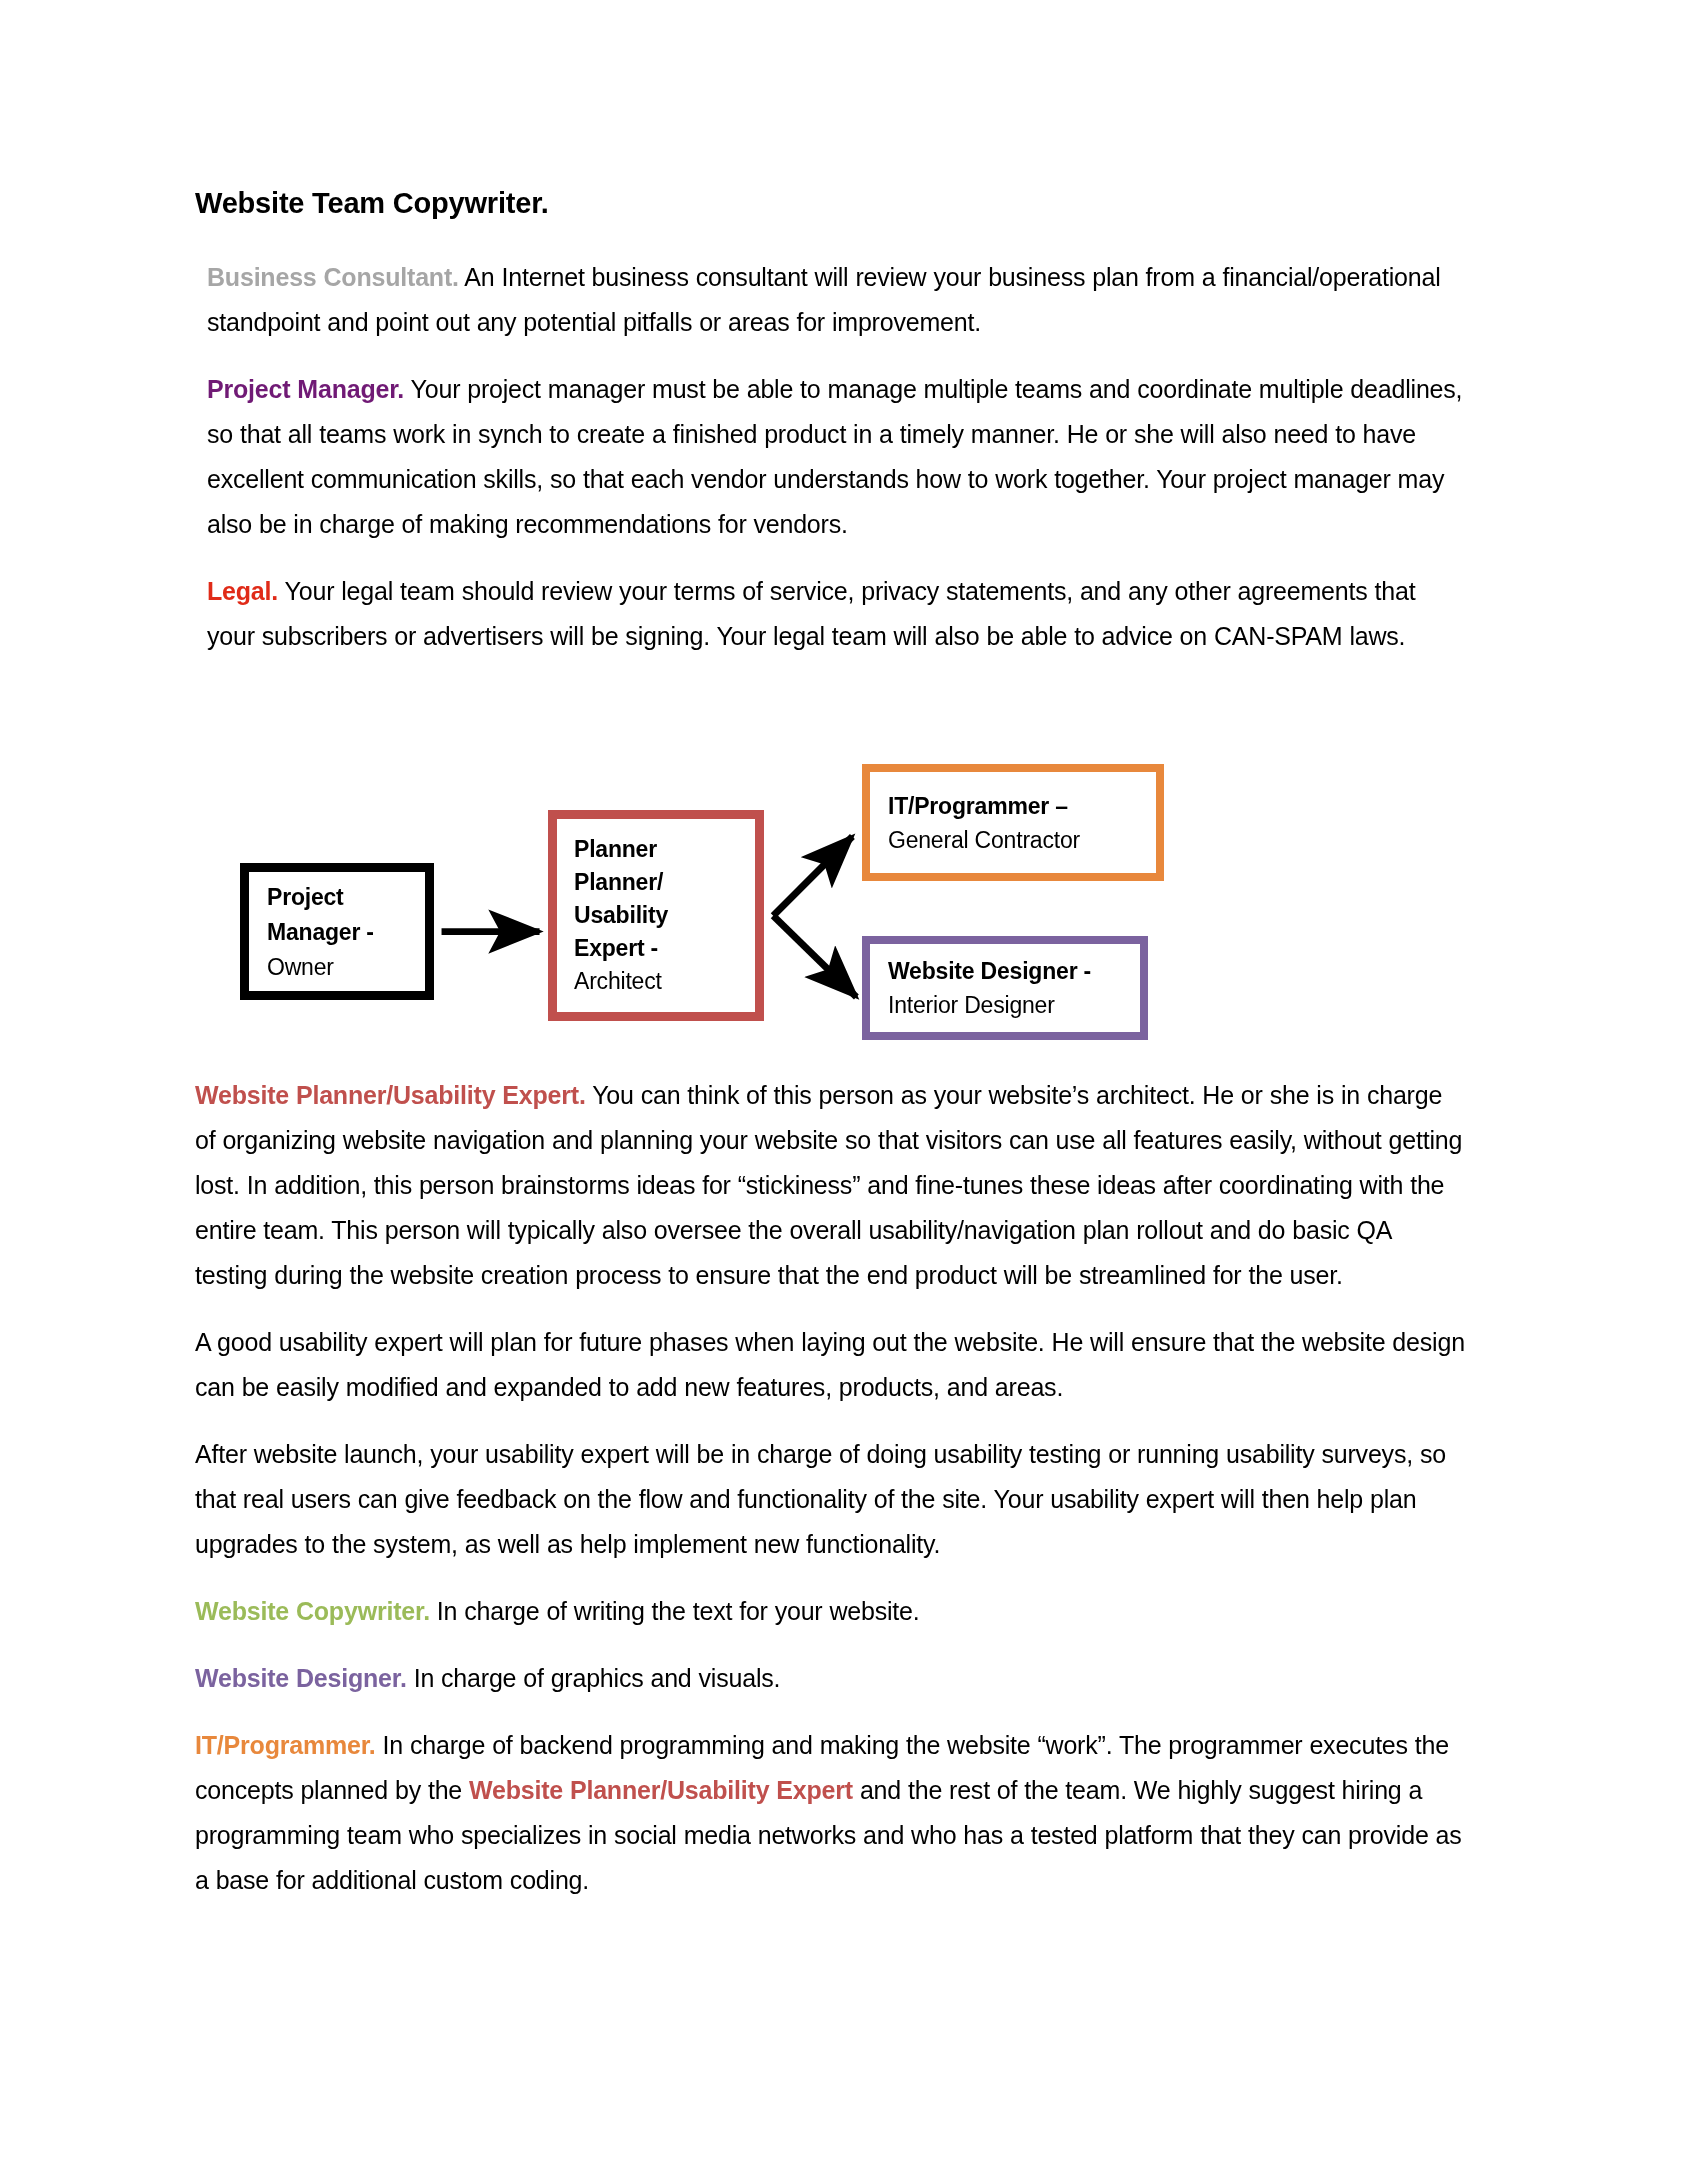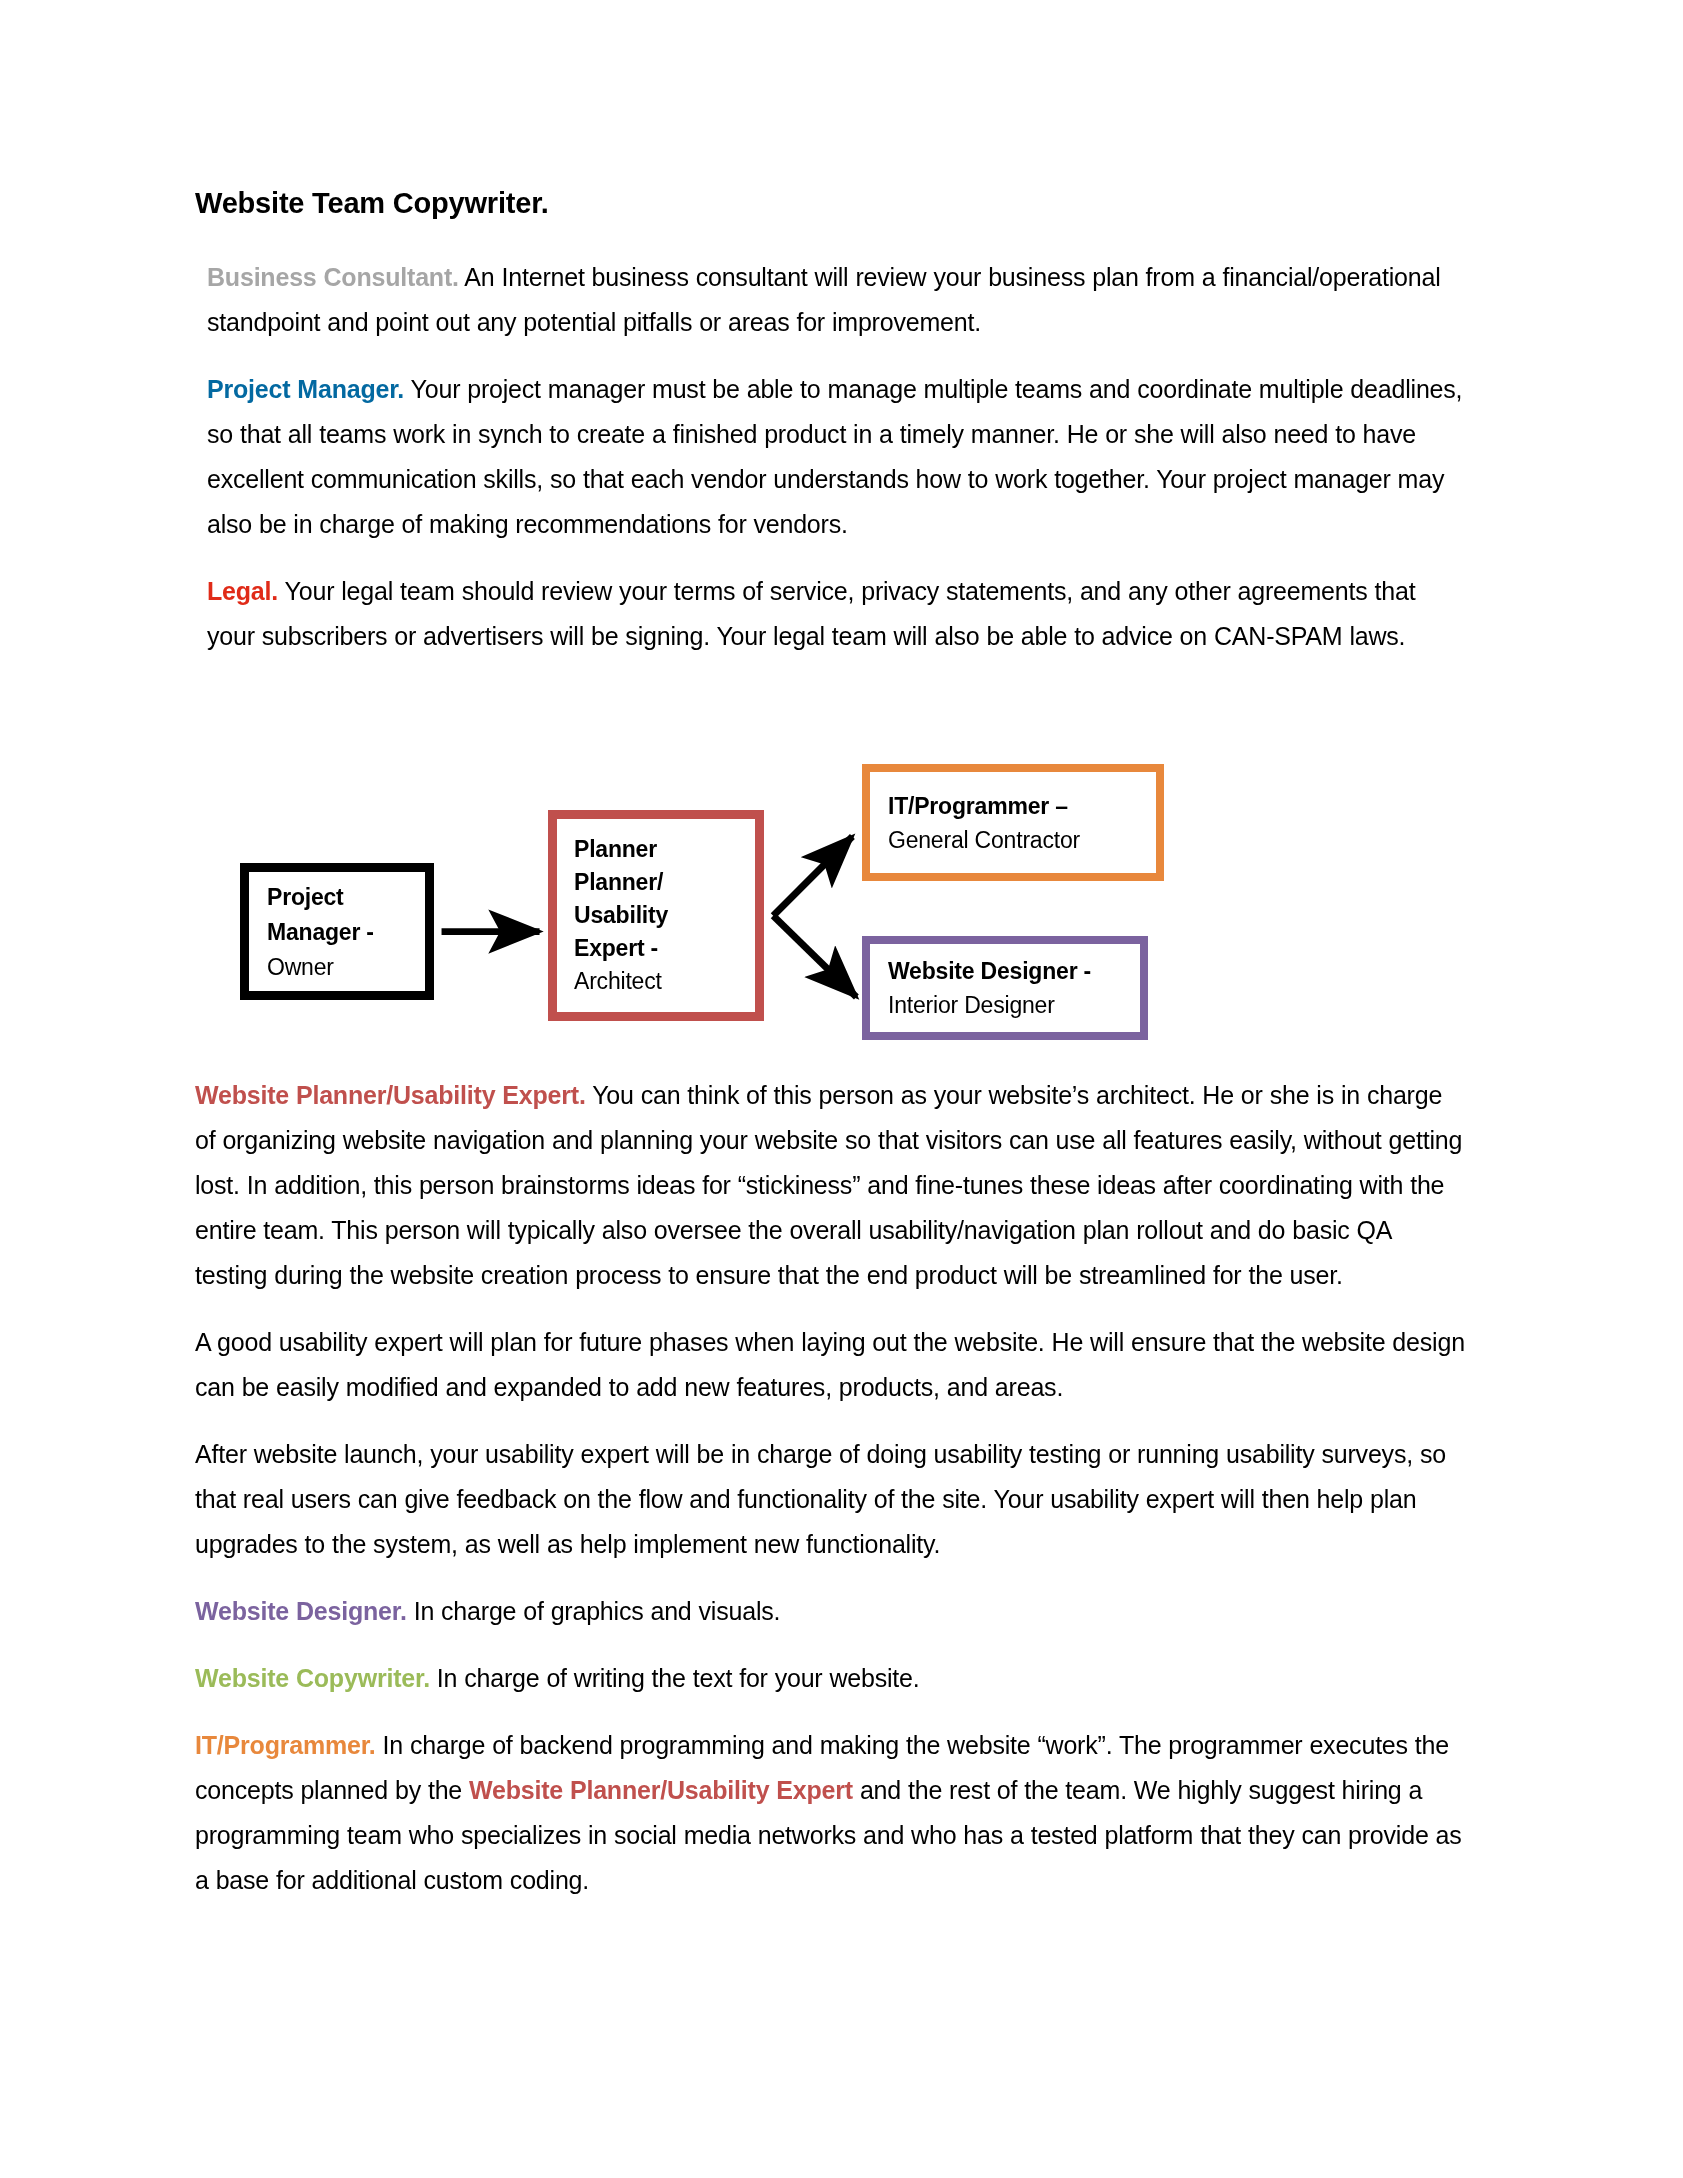--- a/index.html
+++ b/index.html
@@ -49,21 +49,21 @@
     padding: 0;
     text-align: left;
     letter-spacing: -0.2px;
     word-spacing: 0.2px;
   }
 
   .lead {
     font-weight: bold;
   }
   .lead-gray    { color: #a6a6a6; }
-  .lead-black   { color: #0369a1; }
+  .lead-black   { color: #701a75; }
   .lead-red     { color: #e02b18; }
   .lead-brick   { color: #c0504d; }
   .lead-green   { color: #9bbb59; }
   .lead-purple  { color: #7b639f; }
   .lead-orange  { color: #e8883c; }
   .inline-brick { color: #c0504d; font-weight: bold; }
 
   #body-top {
     position: absolute;
     top: 255px;
@@ -180,25 +180,25 @@
 
       <p class="para">
         <span>A good usability expert will plan for future phases when laying out the website.  He will ensure that the website design can be easily modified and expanded to add new features, products, and areas.</span>
       </p>
 
       <p class="para">
         <span>After website launch, your usability expert will be in charge of doing usability testing or running usability surveys, so that real users can give feedback on the flow and functionality of the site.  Your usability expert will then help plan upgrades to the system, as well as help implement new functionality.</span>
       </p>
 
       <p class="para">
+        <span class="lead lead-green">Website Copywriter.</span><span>  In charge of writing the text for your website.</span>
+      </p>
+
+      <p class="para">
         <span class="lead lead-purple">Website Designer.</span><span>   In charge of graphics and visuals.</span>
-      </p>
-
-      <p class="para">
-        <span class="lead lead-green">Website Copywriter.</span><span>  In charge of writing the text for your website.</span>
       </p>
 
       <p class="para">
         <span class="lead lead-orange">IT/Programmer.</span><span> In charge of backend programming and making the website “work”.  The programmer executes the concepts planned by the </span><span class="inline-brick">Website Planner/Usability Expert</span><span> and the rest of the team.  We highly suggest hiring a programming team who specializes in social media networks and who has a tested platform that they can provide as a base for additional custom coding.</span>
       </p>
 
     </div>
 
   </div>
 

